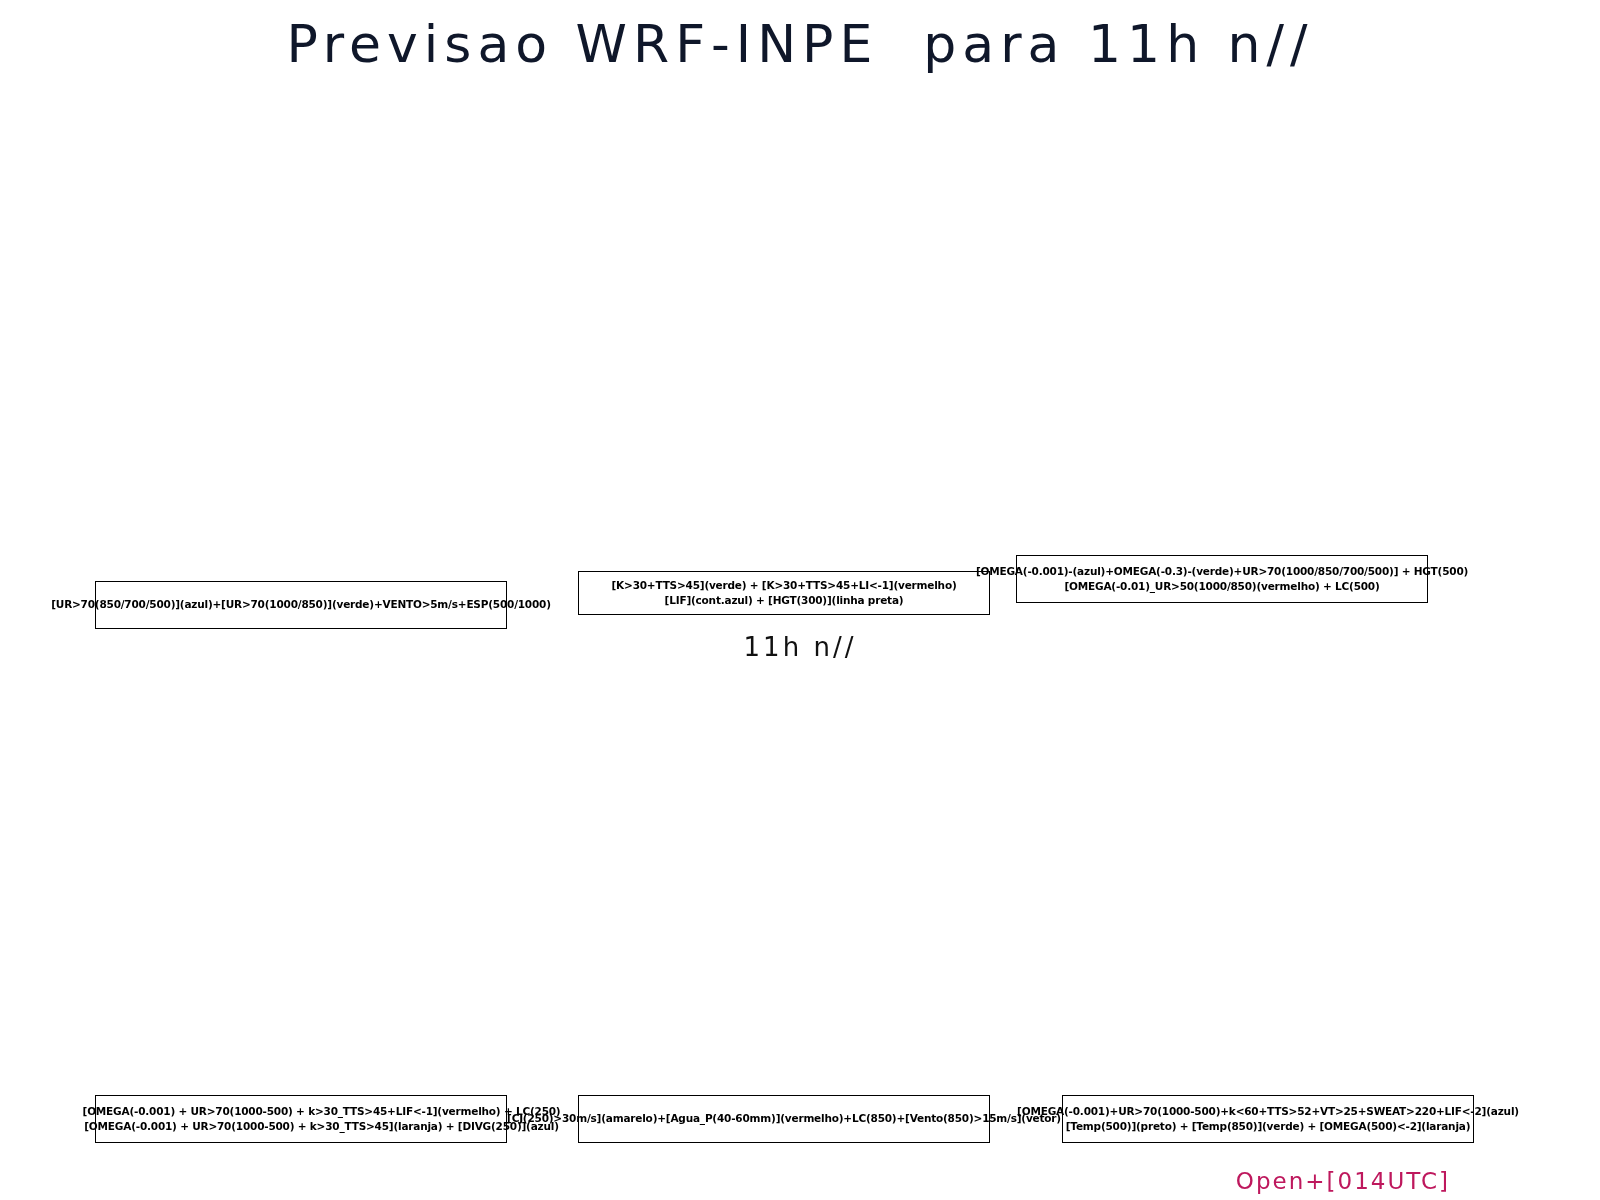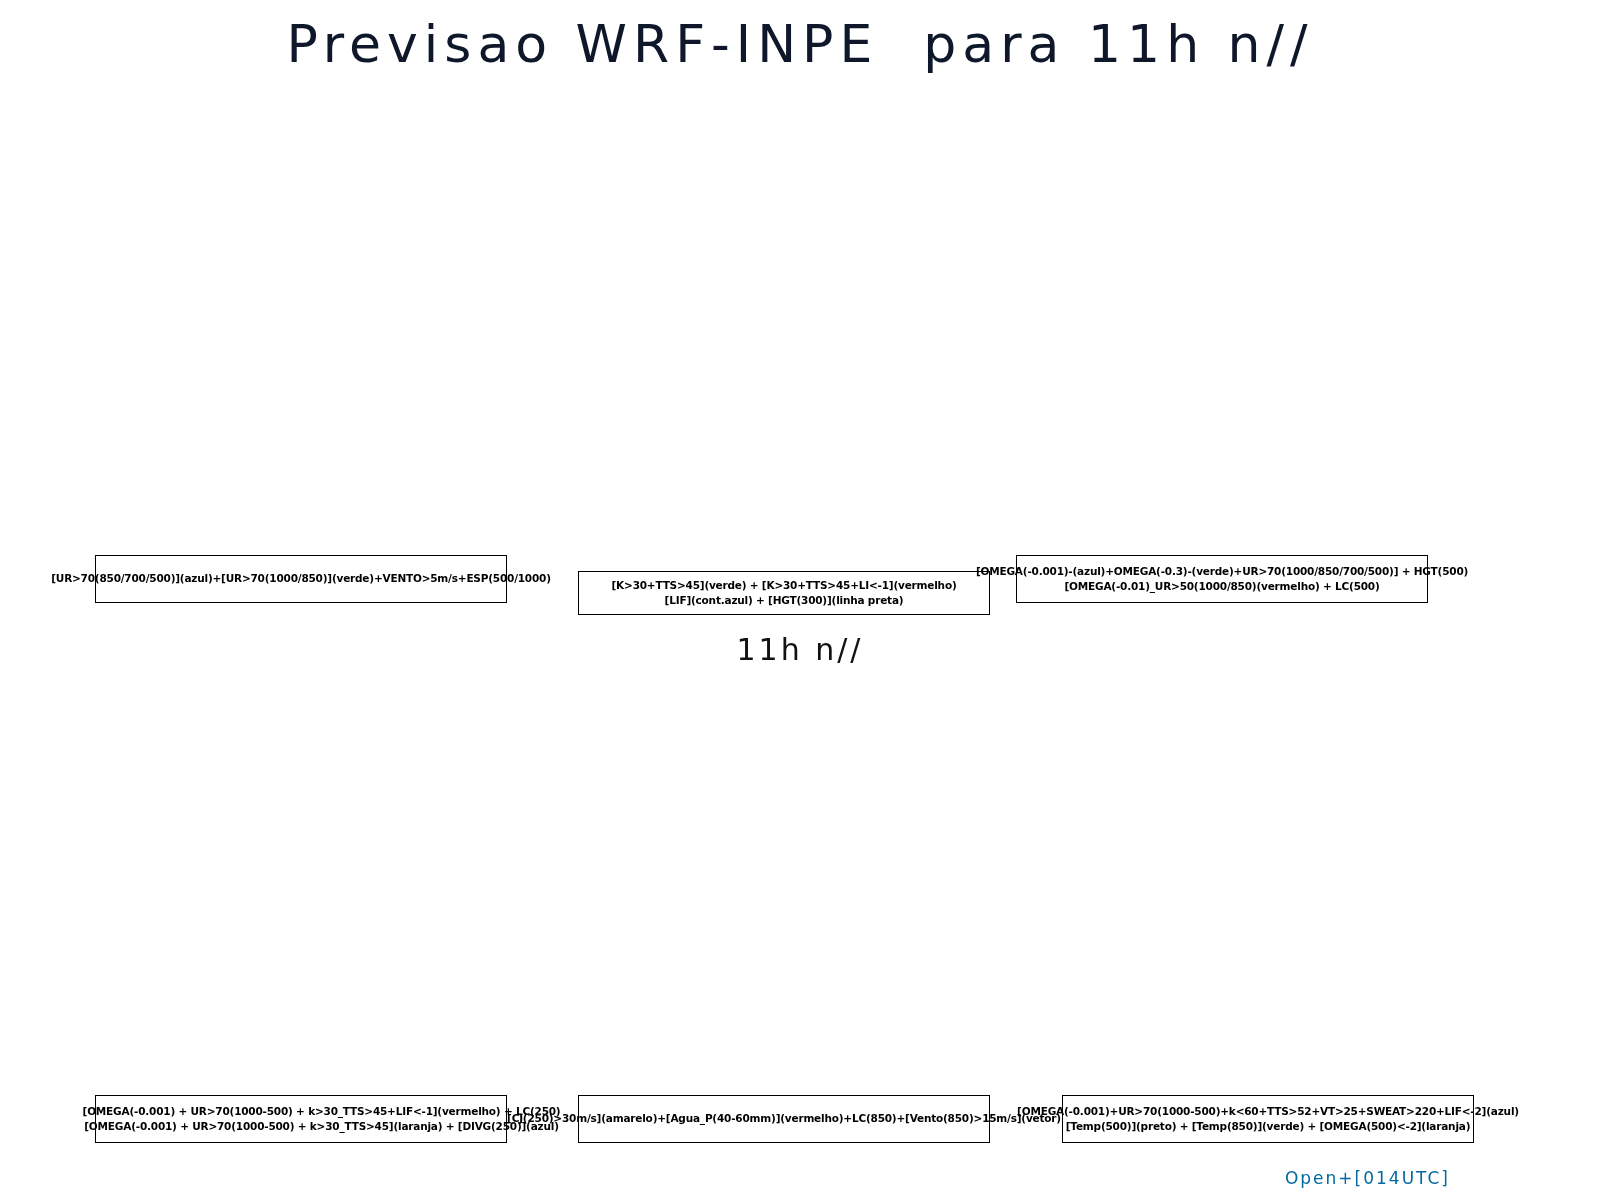--- a/index.html
+++ b/index.html
@@ -30,34 +30,34 @@
     white-space: pre;
   }
 
   
   .mid-label {
     position: absolute;
     top: 632px;
     left: 0;
     width: 100%;
     text-align: center;
-    font-size: 30px;
+    font-size: 26px;
     letter-spacing: 3px;
     color: #111111;
     white-space: pre;
   }
 
   
   .footer-stamp {
     position: absolute;
     top: 1168px;
     right: 150px;
-    font-size: 17px;
+    font-size: 23px;
     letter-spacing: 2px;
-    color: #0369a1;
+    color: #be185d;
     white-space: pre;
   }
 
   
   .legend-box {
     position: absolute;
     box-sizing: border-box;
     border: 1.6px solid #000000;
     background: #ffffff;
     display: flex;
@@ -70,21 +70,21 @@
     font-family: "DejaVu Sans", sans-serif;
     font-size: 10.5px;
     font-weight: bold;
     color: #000000;
     line-height: 1.45;
     white-space: nowrap;
     letter-spacing: -0.2px;
   }
 
   
-  #box-top-left    { left: 95px;  top: 555px;  width: 412px; height: 48px; }
+  #box-top-left    { left: 95px;  top: 581px;  width: 412px; height: 48px; }
   #box-top-center  { left: 578px; top: 571px;  width: 412px; height: 44px; }
   #box-top-right   { left: 1016px;top: 555px;  width: 412px; height: 48px; }
   #box-bottom-left { left: 95px;  top: 1095px; width: 412px; height: 48px; padding-left: 47px; }
   #box-bottom-center { left: 578px; top: 1095px; width: 412px; height: 48px; }
   #box-bottom-right  { left: 1062px;top: 1095px; width: 412px; height: 48px; }
 
   
   .panel {
     position: absolute;
     background: #ffffff;

